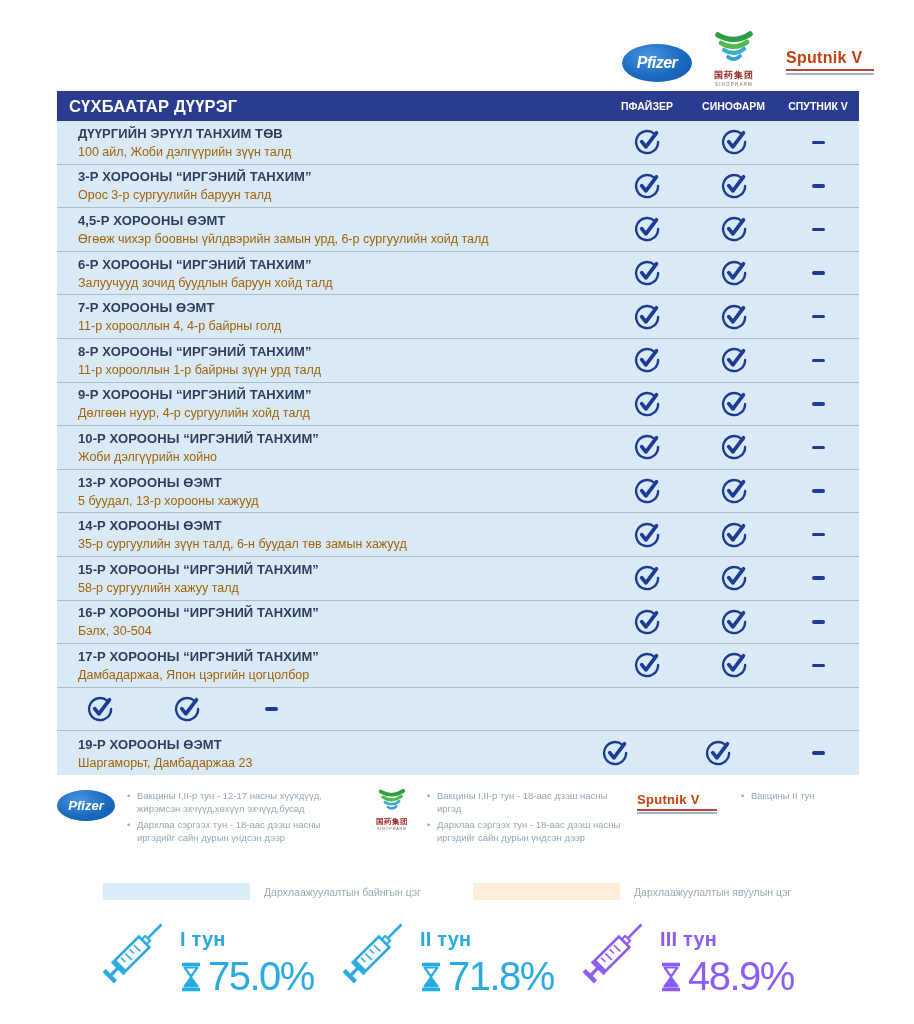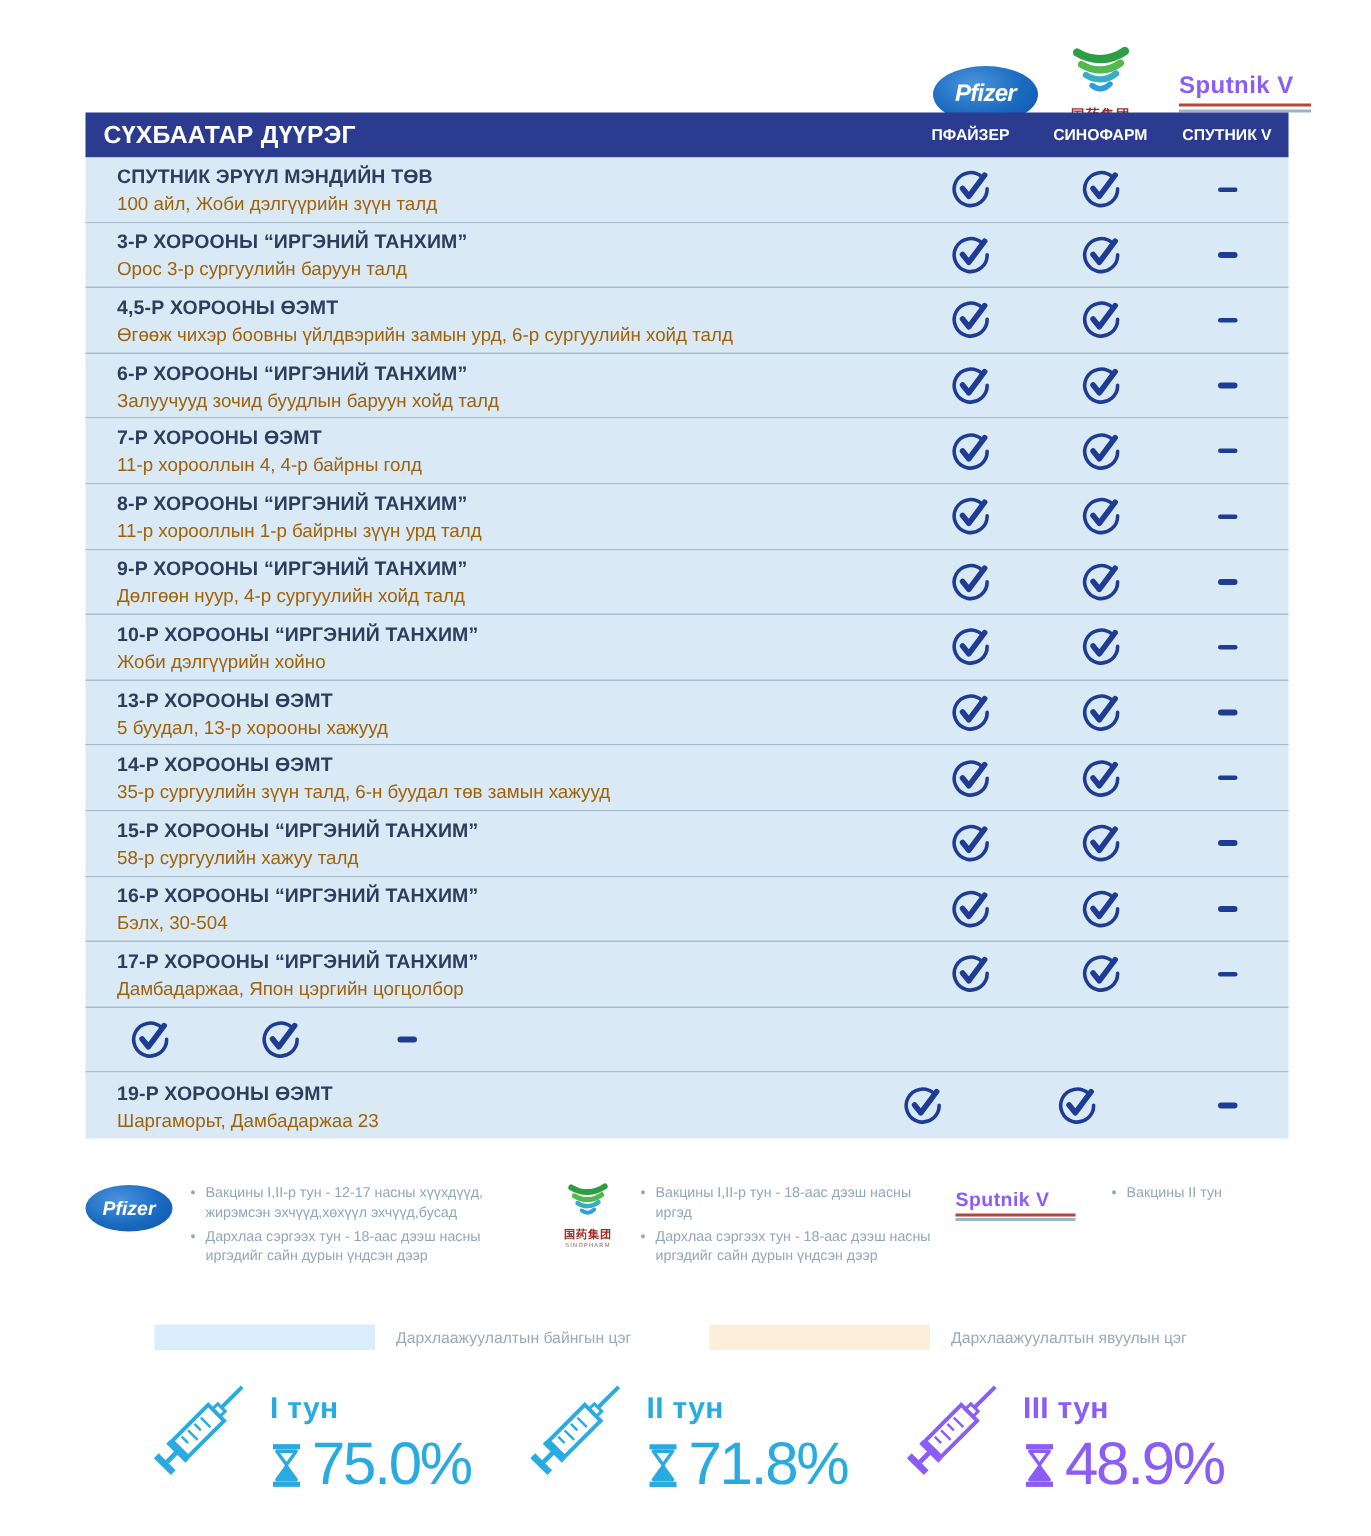--- a/index.html
+++ b/index.html
@@ -9,27 +9,27 @@
   
   .logos { position:absolute; top:0; left:0; width:914px; height:90px; }
   .pfizer-logo { position:absolute; left:622px; top:44px; width:70px; height:38px;
     background:radial-gradient(ellipse at 38% 32%, #4a94dd 0%, #1a6ac0 55%, #0f57ae 100%);
     border-radius:50%; display:flex; align-items:center; justify-content:center;
     color:#fff; font-style:italic; font-weight:bold; font-size:16px; letter-spacing:-0.5px; }
   .sinopharm-logo { position:absolute; left:706px; top:30px; width:56px; text-align:center; }
   .sino-cn { font-size:9px; font-weight:bold; color:#9e2b25; letter-spacing:1px; margin-top:1px; }
   .sino-en { font-size:4.5px; color:#7b6a5f; letter-spacing:1.2px; }
   .sputnik-logo { position:absolute; left:786px; top:49px; width:96px; }
-  .sputnik-text { font-size:16px; font-weight:bold; color:#8b5cf6; letter-spacing:0.3px; }
+  .sputnik-text { font-size:16px; font-weight:bold; color:#c2410c; letter-spacing:0.3px; }
   .sputnik-line { height:2px; margin-top:2px; }
   .sputnik-line.red { background:#b8443c; width:88px; }
   .sputnik-line.blue { background:#9db3c8; width:88px; margin-top:1.5px; }
 
   
-  .table { position:absolute; left:57px; top:75px; width:802px; }
+  .table { position:absolute; left:57px; top:91px; width:802px; }
   .thead { display:flex; align-items:center; height:30px; background:#2b3c90; color:#fff; }
   .th-title { flex:1; padding-left:12px; font-size:16.5px; font-weight:bold; letter-spacing:0.2px; }
   .th-col { width:86px; text-align:center; font-size:10.5px; font-weight:bold; }
   .th-col.c2 { width:87px; }
   .th-col.c3 { width:82px; }
   .tbody { display:flex; flex-direction:column; }
   .trow { display:flex; align-items:stretch; height:43.6px; background:#d9eaf6; border-bottom:1px solid #a7bdcc; }
   .trow:last-child { border-bottom:none;gap:16px; }
   .cell-name { flex:1; padding-left:21px; display:flex; flex-direction:column; justify-content:center; }
   .row-title { font-size:13px; font-weight:bold; color:#2c3e5c; letter-spacing:0.1px; }
@@ -66,21 +66,21 @@
 
   
   .point-legend { position:absolute; left:0; top:883px; width:914px; height:20px; }
   .pl-item { position:absolute; display:flex; align-items:center; }
   .pl-item.p1 { left:103px; }
   .pl-item.p2 { left:473px; }
   .pl-swatch { width:147px; height:17px; }
   .pl-label { margin-left:14px; font-size:10.5px; color:#9aabb8; }
 
   
-  .doses { position:absolute; left:96px; top:908px; display:flex;gap:11px; }
+  .doses { position:absolute; left:96px; top:908px; display:flex; }
   .dose { display:flex; align-items:flex-start; width:205px; }
   .dose + .dose { margin-left:35px; }
   .dose-syringe { flex:none; }
   .dose-right { margin-left:4px; margin-top:20px; }
   .dose-label { font-size:20px; font-weight:bold; letter-spacing:0.2px; }
   .dose-row { display:flex; align-items:center; margin-top:3px; }
   .dose-value { font-size:40px; font-weight:normal; letter-spacing:-1.5px; margin-left:6px; }
 </style>
 </head>
 <body>
@@ -111,21 +111,21 @@
   <section class="table">
     <div class="thead" style="background: rgb(43, 60, 144);">
       <div class="th-title">СҮХБААТАР ДҮҮРЭГ</div>
       <div class="th-col c1">ПФАЙЗЕР</div>
       <div class="th-col c2">СИНОФАРМ</div>
       <div class="th-col c3">СПУТНИК V</div>
     </div>
     <div class="tbody">
   <div class="trow">
     <div class="cell-name">
-      <div class="row-title">СПУТНИК ЭРҮҮЛ МЭНДИЙН ТӨВ</div>
+      <div class="row-title">ДҮҮРГИЙН ЭРҮҮЛ ТАНХИМ ТӨВ</div>
       <div class="row-addr">100 айл, Жоби дэлгүүрийн зүүн талд</div>
     </div>
     <div class="cell-mark c1">
   <svg class="check-icon" viewBox="0 0 27 27" fill="none">
     <path d="M 20.6 5.6 A 10.6 10.6 0 1 0 24.2 13.4" stroke="#1e3c94" stroke-width="2.3" stroke-linecap="round"></path>
     <path d="M 8.4 13.2 L 12.4 18.2 L 22.6 4.6" stroke="#1e3c94" stroke-width="3.6" stroke-linecap="round" stroke-linejoin="round"></path>
   </svg>
 </div>
     <div class="cell-mark c2">
   <svg class="check-icon" viewBox="0 0 27 27" fill="none">

